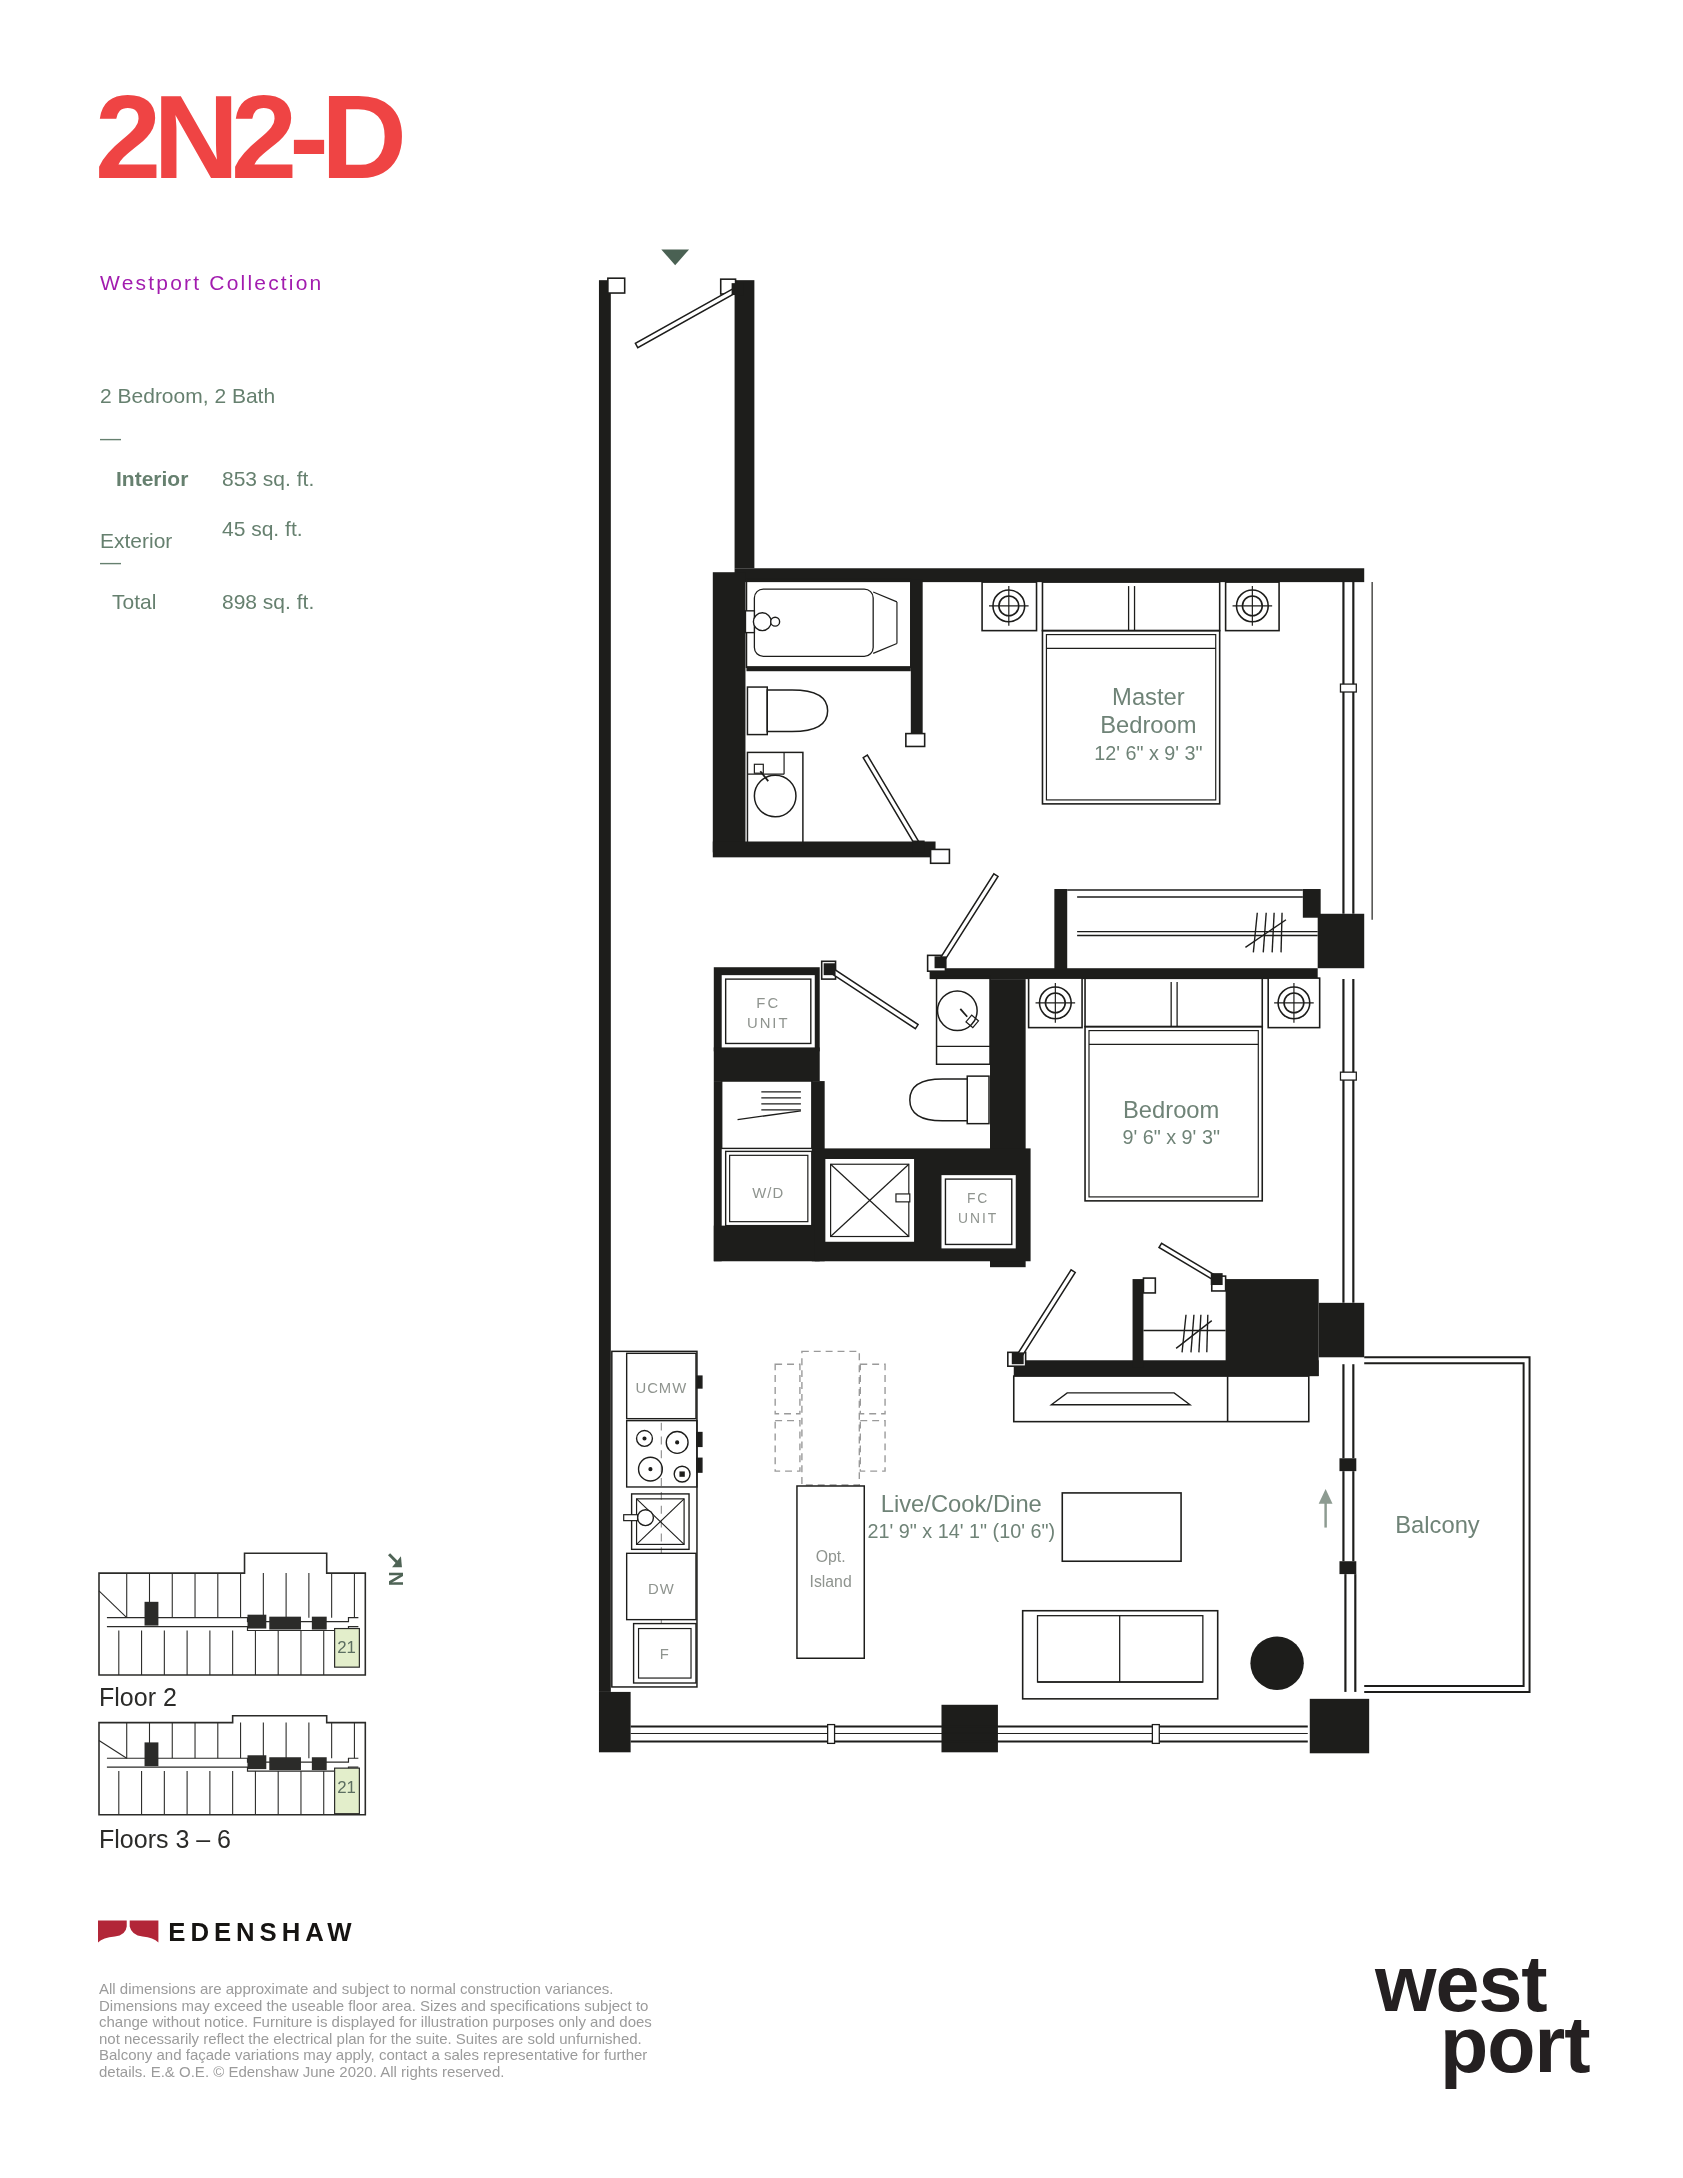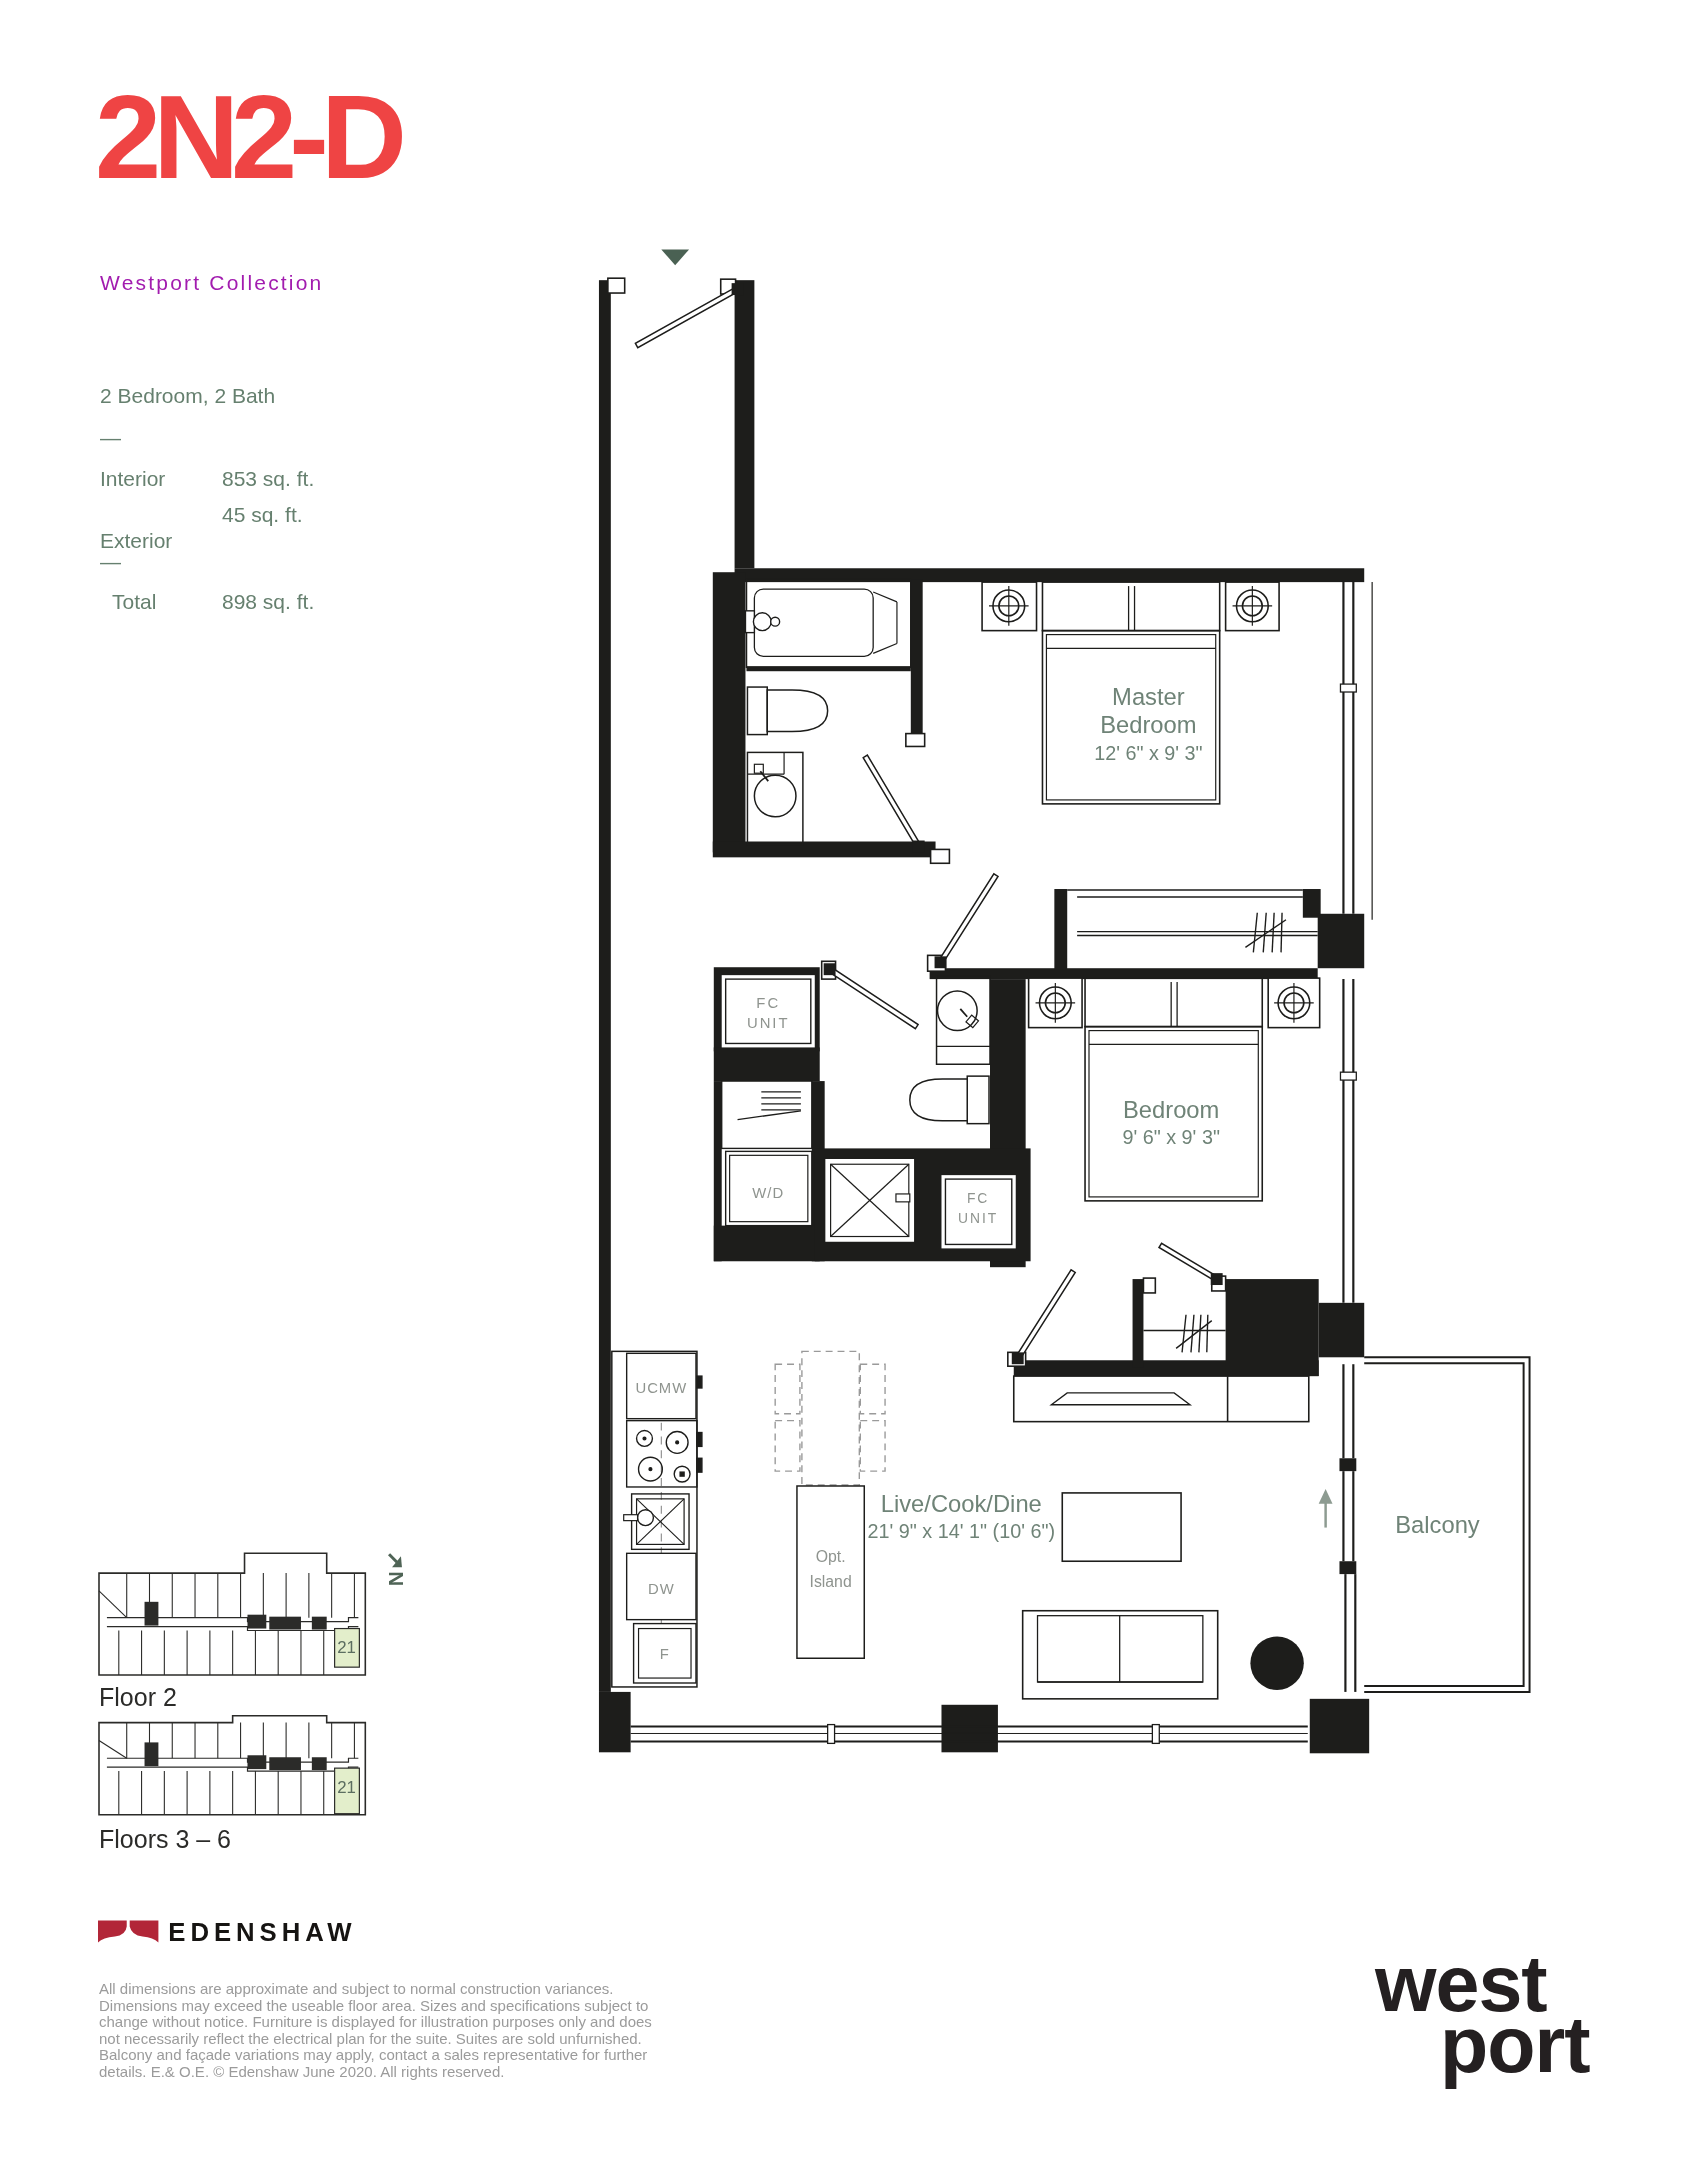--- a/index.html
+++ b/index.html
@@ -15,24 +15,24 @@
 </style>
 </head>
 <body>
 
 <div class="abs title" style="left:95px;top:68px;">2N2-D</div>
 
 <div class="abs coll" style="left:100px;top:271px;">Westport Collection</div>
 
 <div class="abs stats" style="left:100px;top:384px;">2 Bedroom, 2 Bath</div>
 <div class="abs stats" style="left:100px;top:426px;">—</div>
-<div class="abs stats" style="left:100px;top:467px;">Interior</div>
+<div class="abs stats" style="left:116px;top:467px;font-weight:bold;">Interior</div>
 <div class="abs stats" style="left:222px;top:467px;">853 sq. ft.</div>
 <div class="abs stats" style="left:100px;top:509px;margin-top:20px;">Exterior</div>
-<div class="abs stats" style="left:222px;top:503px;">45 sq. ft.</div>
+<div class="abs stats" style="left:222px;top:517px;">45 sq. ft.</div>
 <div class="abs stats" style="left:100px;top:550px;">—</div>
 <div class="abs stats" style="left:112px;top:590px;">Total</div>
 <div class="abs stats" style="left:222px;top:590px;">898 sq. ft.</div>
 
 <div class="abs flab" style="left:99px;top:1683px;">Floor 2</div>
 <div class="abs flab" style="left:99px;top:1825px;">Floors 3 – 6</div>
 
 <div class="abs disc" style="left:99px;top:1981px;width:782px;">
 All dimensions are approximate and subject to normal construction variances.<br>
 Dimensions may exceed the useable floor area. Sizes and specifications subject to<br>

